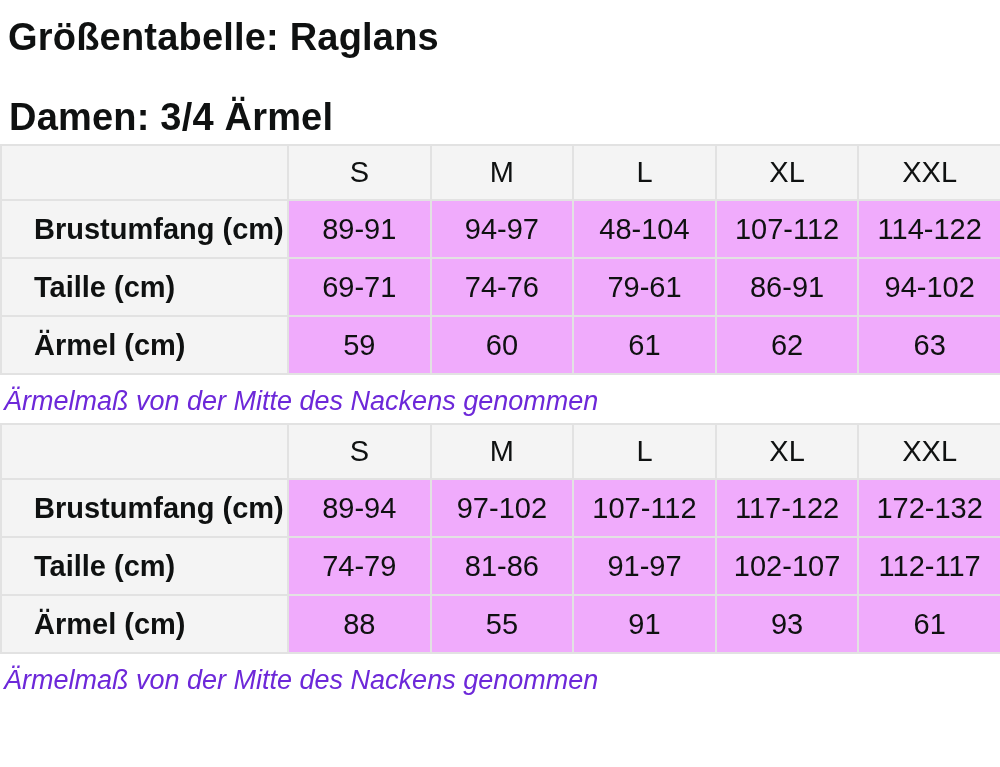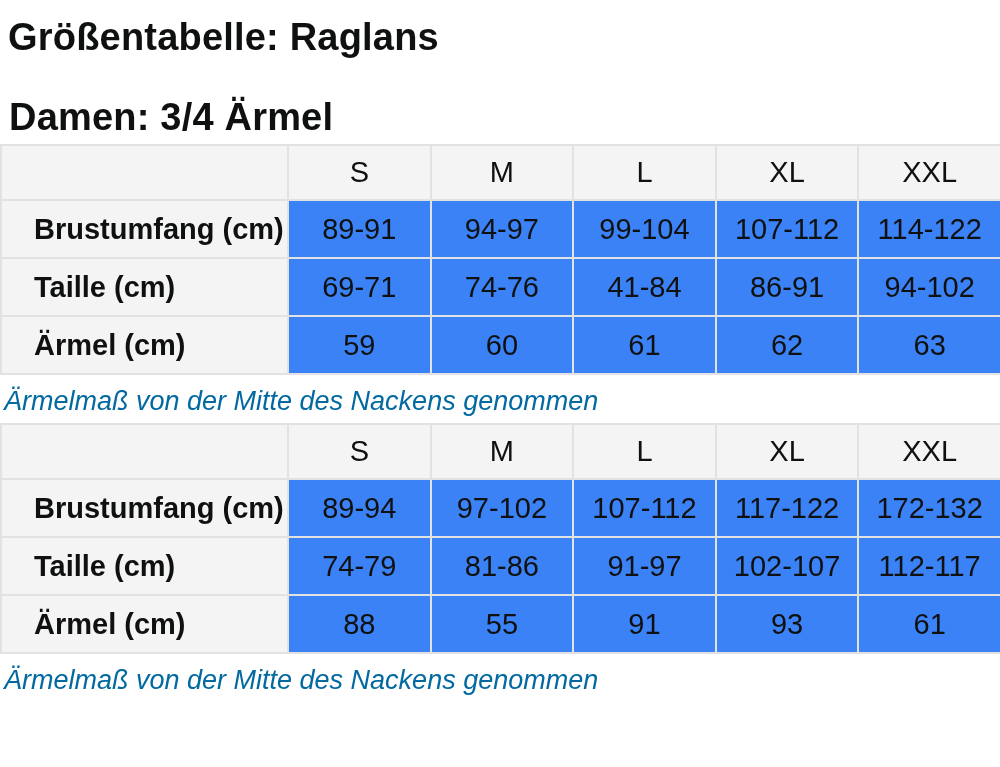--- a/index.html
+++ b/index.html
@@ -46,30 +46,30 @@
     text-align: center;
   }
   table.size-table tbody th.row-label {
     background: #f4f4f4;
     text-align: left;
     padding-left: 32px;
     font-weight: bold;
     height: 58px;
   }
   table.size-table tbody td {
-    background: #3b82f6;
+    background: #f0abfc;
     text-align: center;
     height: 58px;
   }
   .note {
     margin: 10px 0 0 4px;
     font-size: 27px;
     font-style: italic;
     line-height: 32px;
-    color: #0369a1;
+    color: #6d28d9;
   }
 </style>
 </head>
 <body>
 
 <div class="page">
 
   <h1 class="page-title">Größentabelle: Raglans</h1>
 
   <section>
@@ -91,29 +91,29 @@
           <th>L</th>
           <th>XL</th>
           <th>XXL</th>
         </tr>
       </thead>
       <tbody>
         <tr>
           <th class="row-label">Brustumfang (cm)</th>
           <td>89-91</td>
           <td>94-97</td>
-          <td>99-104</td>
+          <td>48-104</td>
           <td>107-112</td>
           <td>114-122</td>
         </tr>
         <tr>
           <th class="row-label">Taille (cm)</th>
           <td>69-71</td>
           <td>74-76</td>
-          <td>41-84</td>
+          <td>79-61</td>
           <td>86-91</td>
           <td>94-102</td>
         </tr>
         <tr>
           <th class="row-label">Ärmel (cm)</th>
           <td>59</td>
           <td>60</td>
           <td>61</td>
           <td>62</td>
           <td>63</td>

